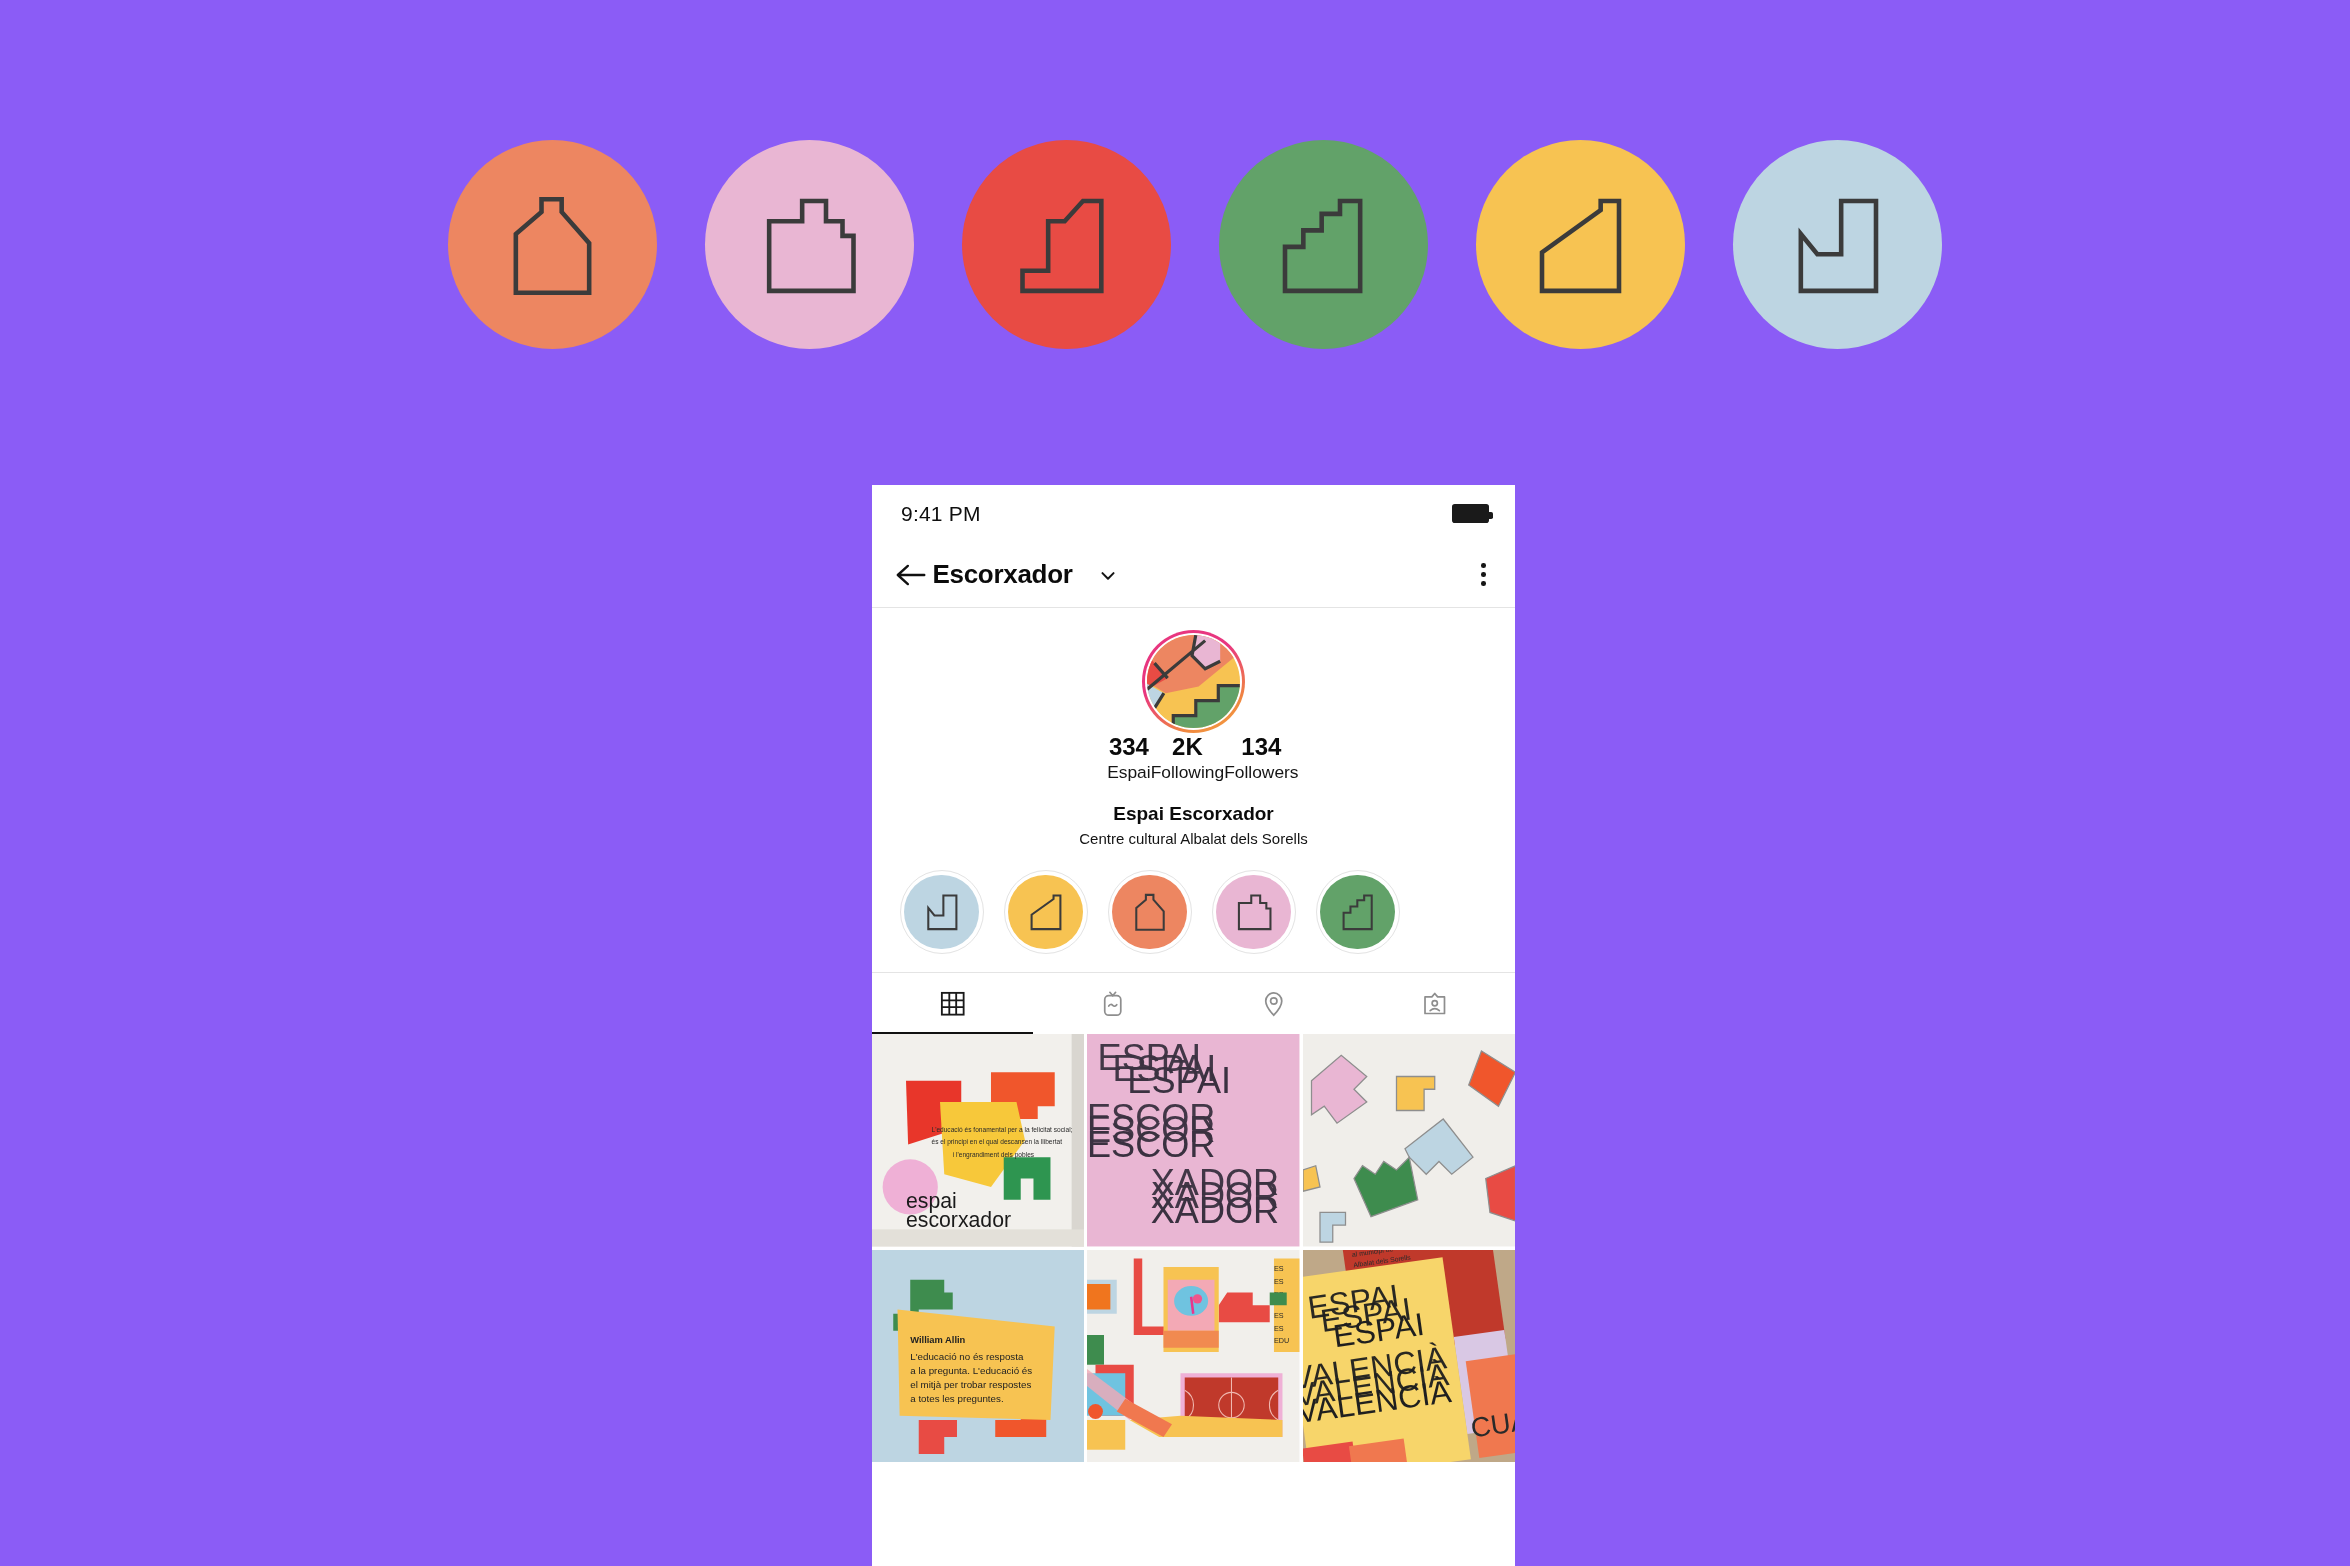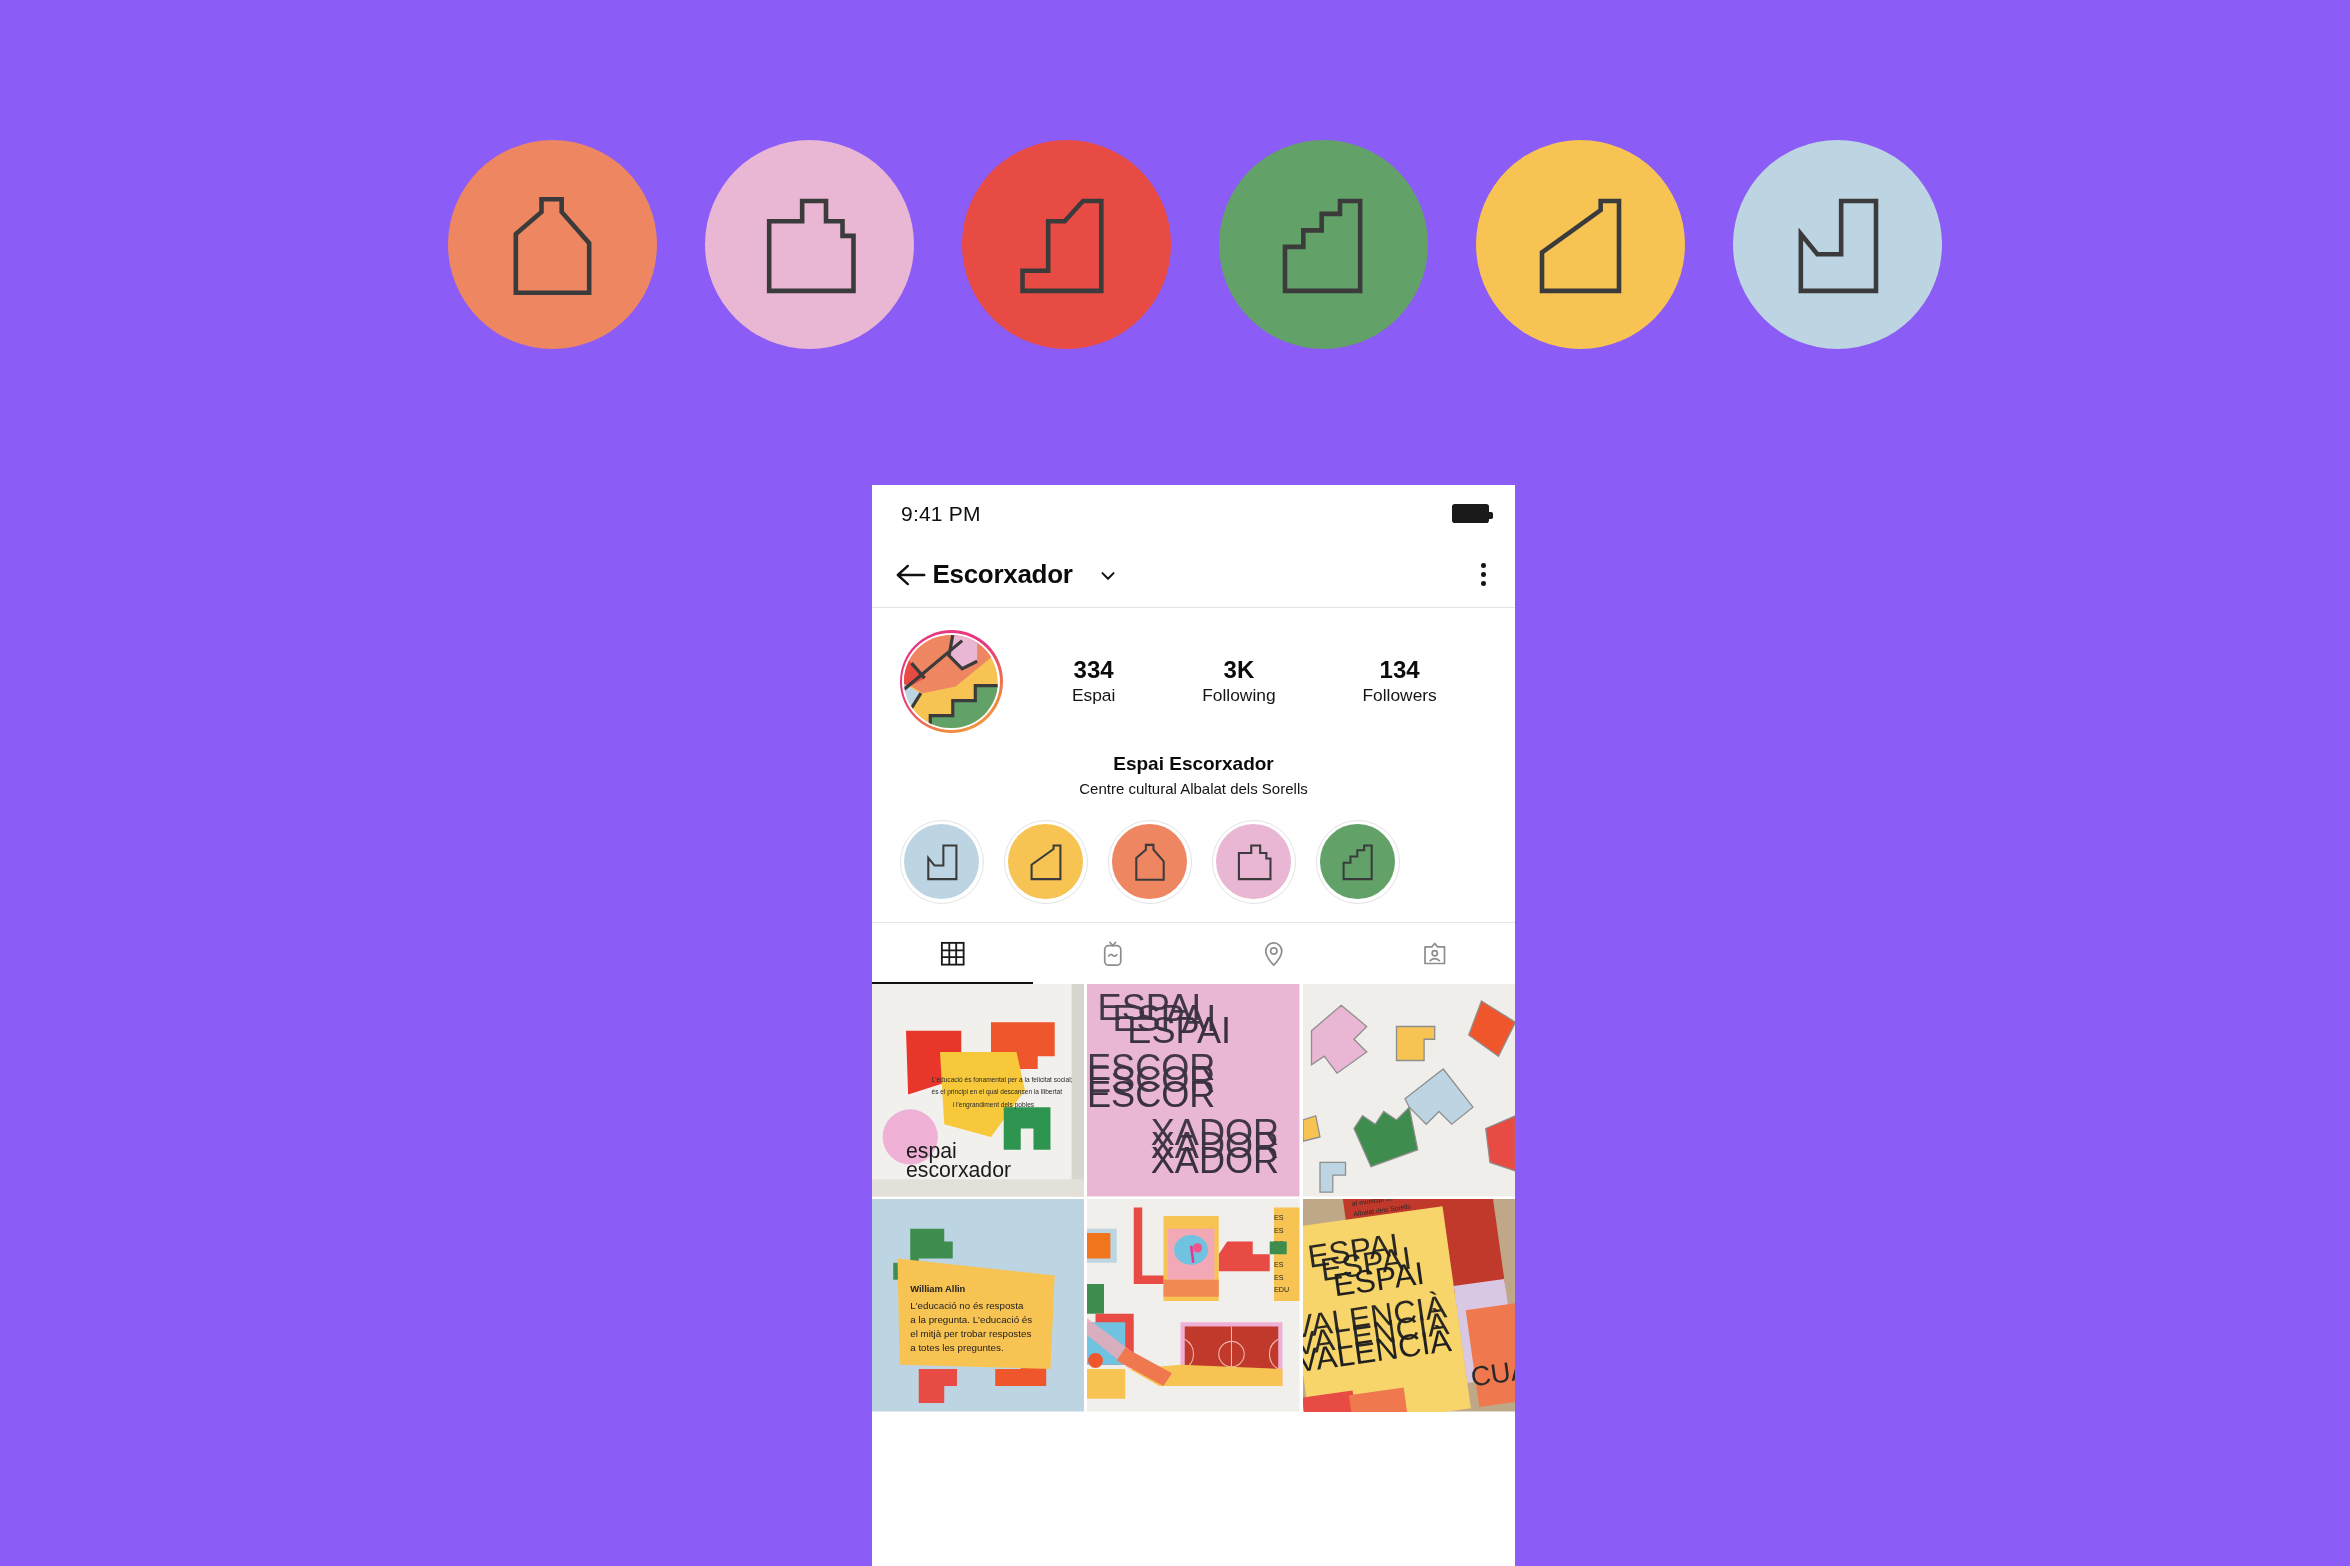--- a/index.html
+++ b/index.html
@@ -71,20 +71,21 @@
     letter-spacing: -0.3px; margin-left: 1.8px;
   }
   .chev { width: 24px; height: 24px; margin-left: 20px; }
   .kebab { display: flex; flex-direction: column; gap: 4.6px; align-items: center; padding: 5.5px; }
   .kebab i { width: 4.6px; height: 4.6px; border-radius: 50%; background: #161616; display: block; }
 
   
   .profile-head {
     display: flex; align-items: center;
     padding: 22px 27.5px 0 27.5px;
+    flex-direction: column;
   }
   .avatar-wrap {
     width: 103px; height: 103px;
     border-radius: 50%;
     padding: 2.8px;
     background: linear-gradient(150deg,#e8367f 0%,#e8367f 40%,#f0883f 78%,#f5a742 100%);
     flex: 0 0 auto;
   }
   .avatar-inner {
     width: 100%; height: 100%;
@@ -243,21 +244,21 @@
           </div>
         </div>
       </div>
 
       <div class="stats">
         <div class="stat">
           <div class="num">334</div>
           <div class="lbl">Espai</div>
         </div>
         <div class="stat">
-          <div class="num">3K</div>
+          <div class="num">2K</div>
           <div class="lbl">Following</div>
         </div>
         <div class="stat">
           <div class="num">134</div>
           <div class="lbl">Followers</div>
         </div>
       </div>
     </div>
 
     <div class="bio">

